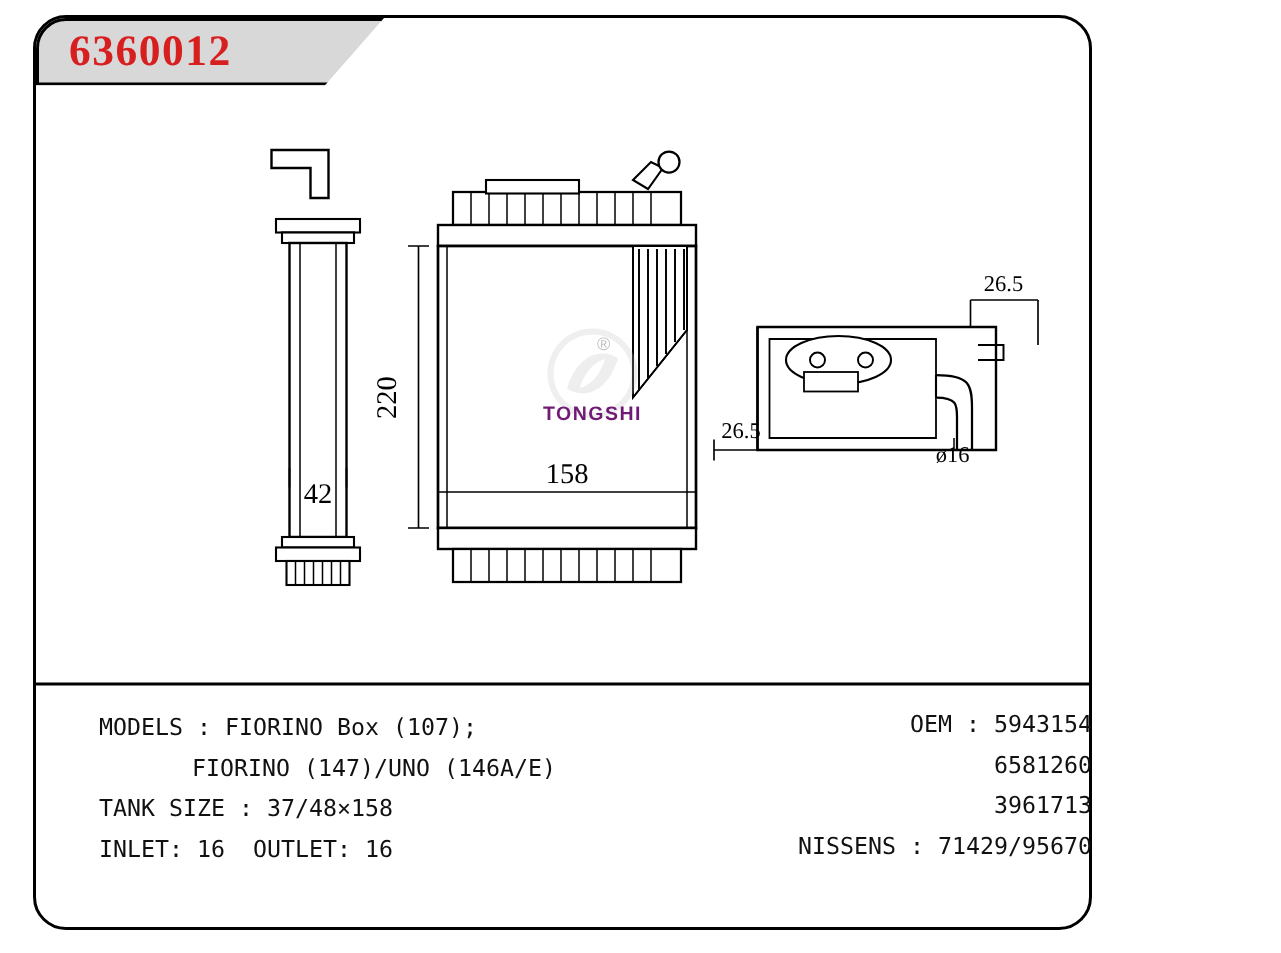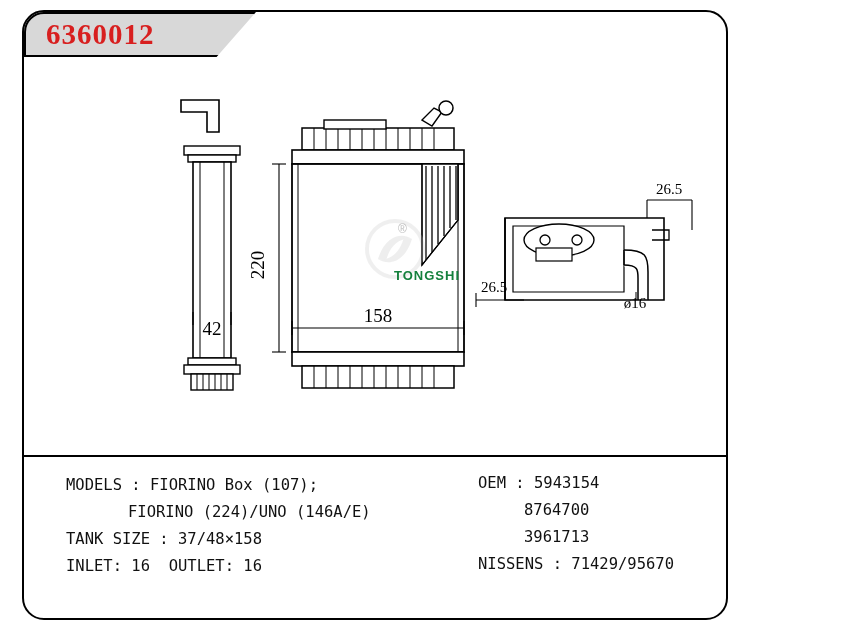--- a/index.html
+++ b/index.html
@@ -23,38 +23,38 @@
     position:absolute;left:46px;top:18px;width:220px;
     color:#d81f1f;font-size:29px;font-weight:bold;letter-spacing:1px;
     font-family:"Liberation Serif",serif;
   }
 
   
   .divider{position:absolute;left:24px;top:455px;width:702px;height:2px;background:#000;}
 
   
   .specs-left{position:absolute;left:66px;top:472px;width:380px;}
-  .specs-right{position:absolute;left:478px;top:470px;width:250px;}
+  .specs-right{position:absolute;left:478px;top:470px;width:250px;text-align:right;}
   .spec-line{
     font-family:"DejaVu Sans Mono","Liberation Mono",monospace;
     font-size:15.5px;color:#111;line-height:27px;white-space:pre;
   }
   .spec-line.indent{padding-left:46px;}
   .spec-line.indent2{padding-left:62px;}
 
   
   .drawing{position:absolute;left:24px;top:60px;width:702px;height:395px;}
 
   svg{display:block;}
 
   
   .wm{position:absolute;left:330px;top:215px;width:130px;height:80px;opacity:.25;}
   .wm-text{
-    position:absolute;left:330px;top:268px;width:130px;text-align:right;
-    font-size:13px;font-weight:bold;color:#15803d;letter-spacing:1px;
+    position:absolute;left:330px;top:268px;width:130px;text-align:center;
+    font-size:13px;font-weight:bold;color:#701a75;letter-spacing:1px;
     font-family:"Liberation Sans",sans-serif;
   }
   .wm-reg{position:absolute;left:398px;top:222px;font-size:12px;color:#bdbdbd;}
 
   .dimtext{font-family:"Liberation Serif",serif;font-size:19px;fill:#000;}
   .dimtext-sm{font-family:"Liberation Serif",serif;font-size:15px;fill:#000;}
 </style>
 </head>
 <body>
 
@@ -212,25 +212,25 @@
     <path d="M48 44 C56 18 74 18 82 24 C70 22 60 30 56 46 Z" fill="#bdbdbd"></path>
     <path d="M82 24 C74 50 56 50 48 44 C60 46 70 38 74 22 Z" fill="#bdbdbd"></path>
   </svg>
   <div class="wm-reg">®</div>
   <div class="wm-text">TONGSHI</div>
 
   <div class="divider"></div>
 
   <div class="specs-left">
     <div class="spec-line">MODELS : FIORINO Box (107);</div>
-    <div class="spec-line indent2">FIORINO (224)/UNO (146A/E)</div>
+    <div class="spec-line indent2">FIORINO (147)/UNO (146A/E)</div>
     <div class="spec-line">TANK SIZE : 37/48×158</div>
     <div class="spec-line">INLET: 16  OUTLET: 16</div>
   </div>
 
   <div class="specs-right">
     <div class="spec-line">OEM : 5943154</div>
-    <div class="spec-line indent">8764700</div>
+    <div class="spec-line indent">6581260</div>
     <div class="spec-line indent">3961713</div>
     <div class="spec-line">NISSENS : 71429/95670</div>
   </div>
 
 </div>
 
 </body></html>

